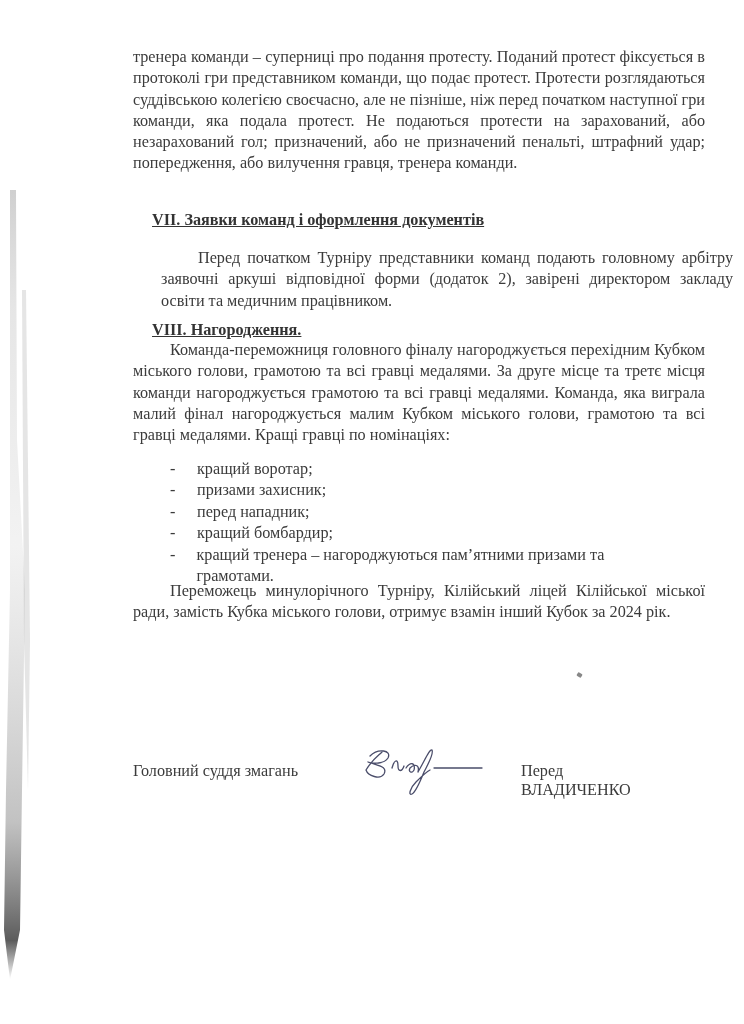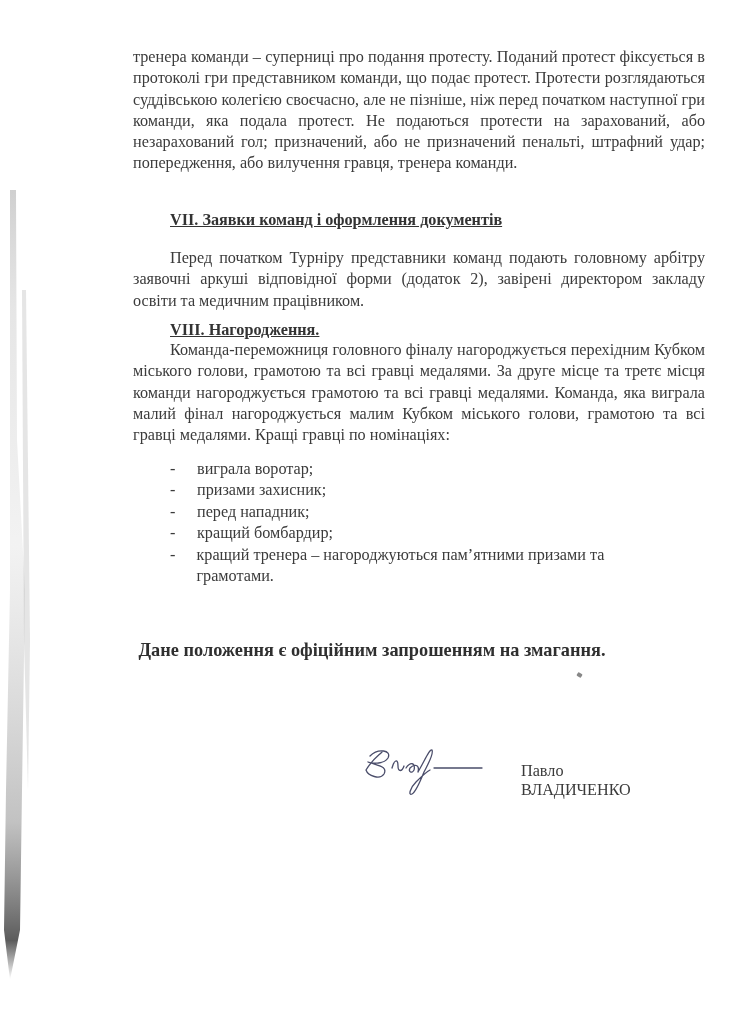--- a/index.html
+++ b/index.html
@@ -5,21 +5,21 @@
     html, body { margin: 0; padding: 0; }
     body {
       width: 744px; height: 1024px; background: #ffffff; position: relative; overflow: hidden;
       font-family: "Liberation Serif", "DejaVu Serif", serif; color: #3b3b3b;
     }
     .page { position: absolute; left: 0; top: 0; width: 676px; height: 1024px; }
     .text { position: absolute; left: 133px; width: 572px; font-size: 16.2px; line-height: 21.3px; }
     .just { text-align: justify; text-align-last: left; }
     .para p { margin: 0; }
     .indent { text-indent: 37px; }
-    .heading { position: absolute; left: 170px; font-weight: bold; text-decoration: underline; font-size: 16.2px; color: #333; }
+    .heading { position: absolute; left: 152px; font-weight: bold; text-decoration: underline; font-size: 16.2px; color: #333; }
     .list { position: absolute; left: 170px; font-size: 16.2px; line-height: 21.4px; }
     .list .li { display: flex; }
     .list .dash { width: 27px; }
     .closing { position: absolute; left: 0; width: 744px; text-align: center; font-weight: bold; font-size: 18.3px; top: 640px; color: #2f2f2f; }
     .sig-left { position: absolute; left: 133px; top: 762px; font-size: 16.2px; }
     .sig-right { position: absolute; left: 521px; top: 762px; font-size: 16.2px; }
     .signature { position: absolute; left: 358px; top: 742px; width: 130px; height: 60px; }
     .scan-edge { position: absolute; left: 0; top: 190px; width: 34px; height: 790px; }
     .speck { position: absolute; left: 577px; top: 673px; width: 5px; height: 4px; background: #888; border-radius: 1px; transform: rotate(30deg); }
   </style>
@@ -42,60 +42,63 @@
     <path d="M10 0 L16 0 L17 250 L25 400 L22 600 L20 740 L10 790 L4 740 L6 600 L10 400 Z" fill="url(#g1)"></path>
     <path d="M22 100 L26 100 L30 450 L28 600 L24 450 Z" fill="#999" opacity="0.25"></path>
   </svg>
 
   <div class="text just para" style="top:47px;">
     <p>тренера команди – суперниці про подання протесту. Поданий протест фіксується в протоколі гри представником команди, що подає протест. Протести розглядаються суддівською колегією своєчасно, але не пізніше, ніж перед початком наступної гри команди, яка подала протест. Не подаються протести на зарахований, або незарахований гол; призначений, або не призначений пенальті, штрафний удар; попередження, або вилучення гравця, тренера команди.</p>
   </div>
 
   <div class="heading" style="top:211px;">VII. Заявки команд і оформлення документів</div>
 
-  <div class="text just para" style="top:248px;">
+  <div class="text just para" style="top:248px;margin-left:28px;">
     <p class="indent">Перед початком Турніру представники команд подають головному арбітру заявочні аркуші відповідної форми (додаток 2), завірені директором закладу освіти та медичним працівником.</p>
   </div>
 
   <div class="heading" style="top:321px;">VIII. Нагородження.</div>
 
   <div class="text just para" style="top:340px;">
     <p class="indent">Команда-переможниця головного фіналу нагороджується перехідним Кубком міського голови, грамотою та всі гравці медалями. За друге місце та третє місця команди нагороджується грамотою та всі гравці медалями. Команда, яка виграла малий фінал нагороджується малим Кубком міського голови, грамотою та всі гравці медалями. Кращі гравці по номінаціях:</p>
   </div>
 
   <div class="list" style="top:459px;">
     <div class="li">
         <span class="dash">-</span>
-        <span>виграла воротар;</span>
+        <span>кращий воротар;</span>
       </div>
     <div class="li">
         <span class="dash">-</span>
         <span>призами захисник;</span>
       </div>
     <div class="li">
         <span class="dash">-</span>
         <span>перед нападник;</span>
       </div>
     <div class="li">
         <span class="dash">-</span>
         <span>кращий бомбардир;</span>
       </div>
     <div class="li">
         <span class="dash">-</span>
         <span>кращий тренера – нагороджуються пам’ятними призами та грамотами.</span>
       </div>
   </div>
 
+  <div class="text just para" style="top:581px;">
+    <p class="indent">Переможець минулорічного Турніру, Кілійський ліцей Кілійської міської ради, замість Кубка міського голови, отримує взамін інший Кубок  за 2024 рік.</p>
+  </div>
 
-  <div class="closing">Дане положення є офіційним запрошенням на змагання.</div>
 
   <div class="speck"></div>
 
+  <div class="sig-left">Головний суддя змагань</div>
 
   <svg class="signature" viewBox="0 0 130 60">
     <path d="M12 14 C20 6, 34 8, 30 16 C26 22, 16 22, 10 20 M10 20 C20 24, 30 24, 26 32 C22 38, 10 34, 8 28 C14 18, 20 14, 24 10
              M34 26 C36 18, 40 16, 40 24 C40 30, 44 30, 46 24 M48 26 C52 20, 58 20, 56 28 C54 32, 50 30, 52 26 C56 22, 62 22, 60 30
              M60 30 C66 20, 72 6, 74 8 C76 12, 70 22, 66 30 C62 40, 58 50, 54 52 C50 54, 52 46, 58 40 C62 36, 68 30, 72 28
              M76 26 L124 26" fill="none" stroke="#4a4d6a" stroke-width="1.3" stroke-linecap="round"></path>
   </svg>
 
-  <div class="sig-right">Павло ВЛАДИЧЕНКО</div>
+  <div class="sig-right">Перед ВЛАДИЧЕНКО</div>
 </div>
 
 </body></html>

